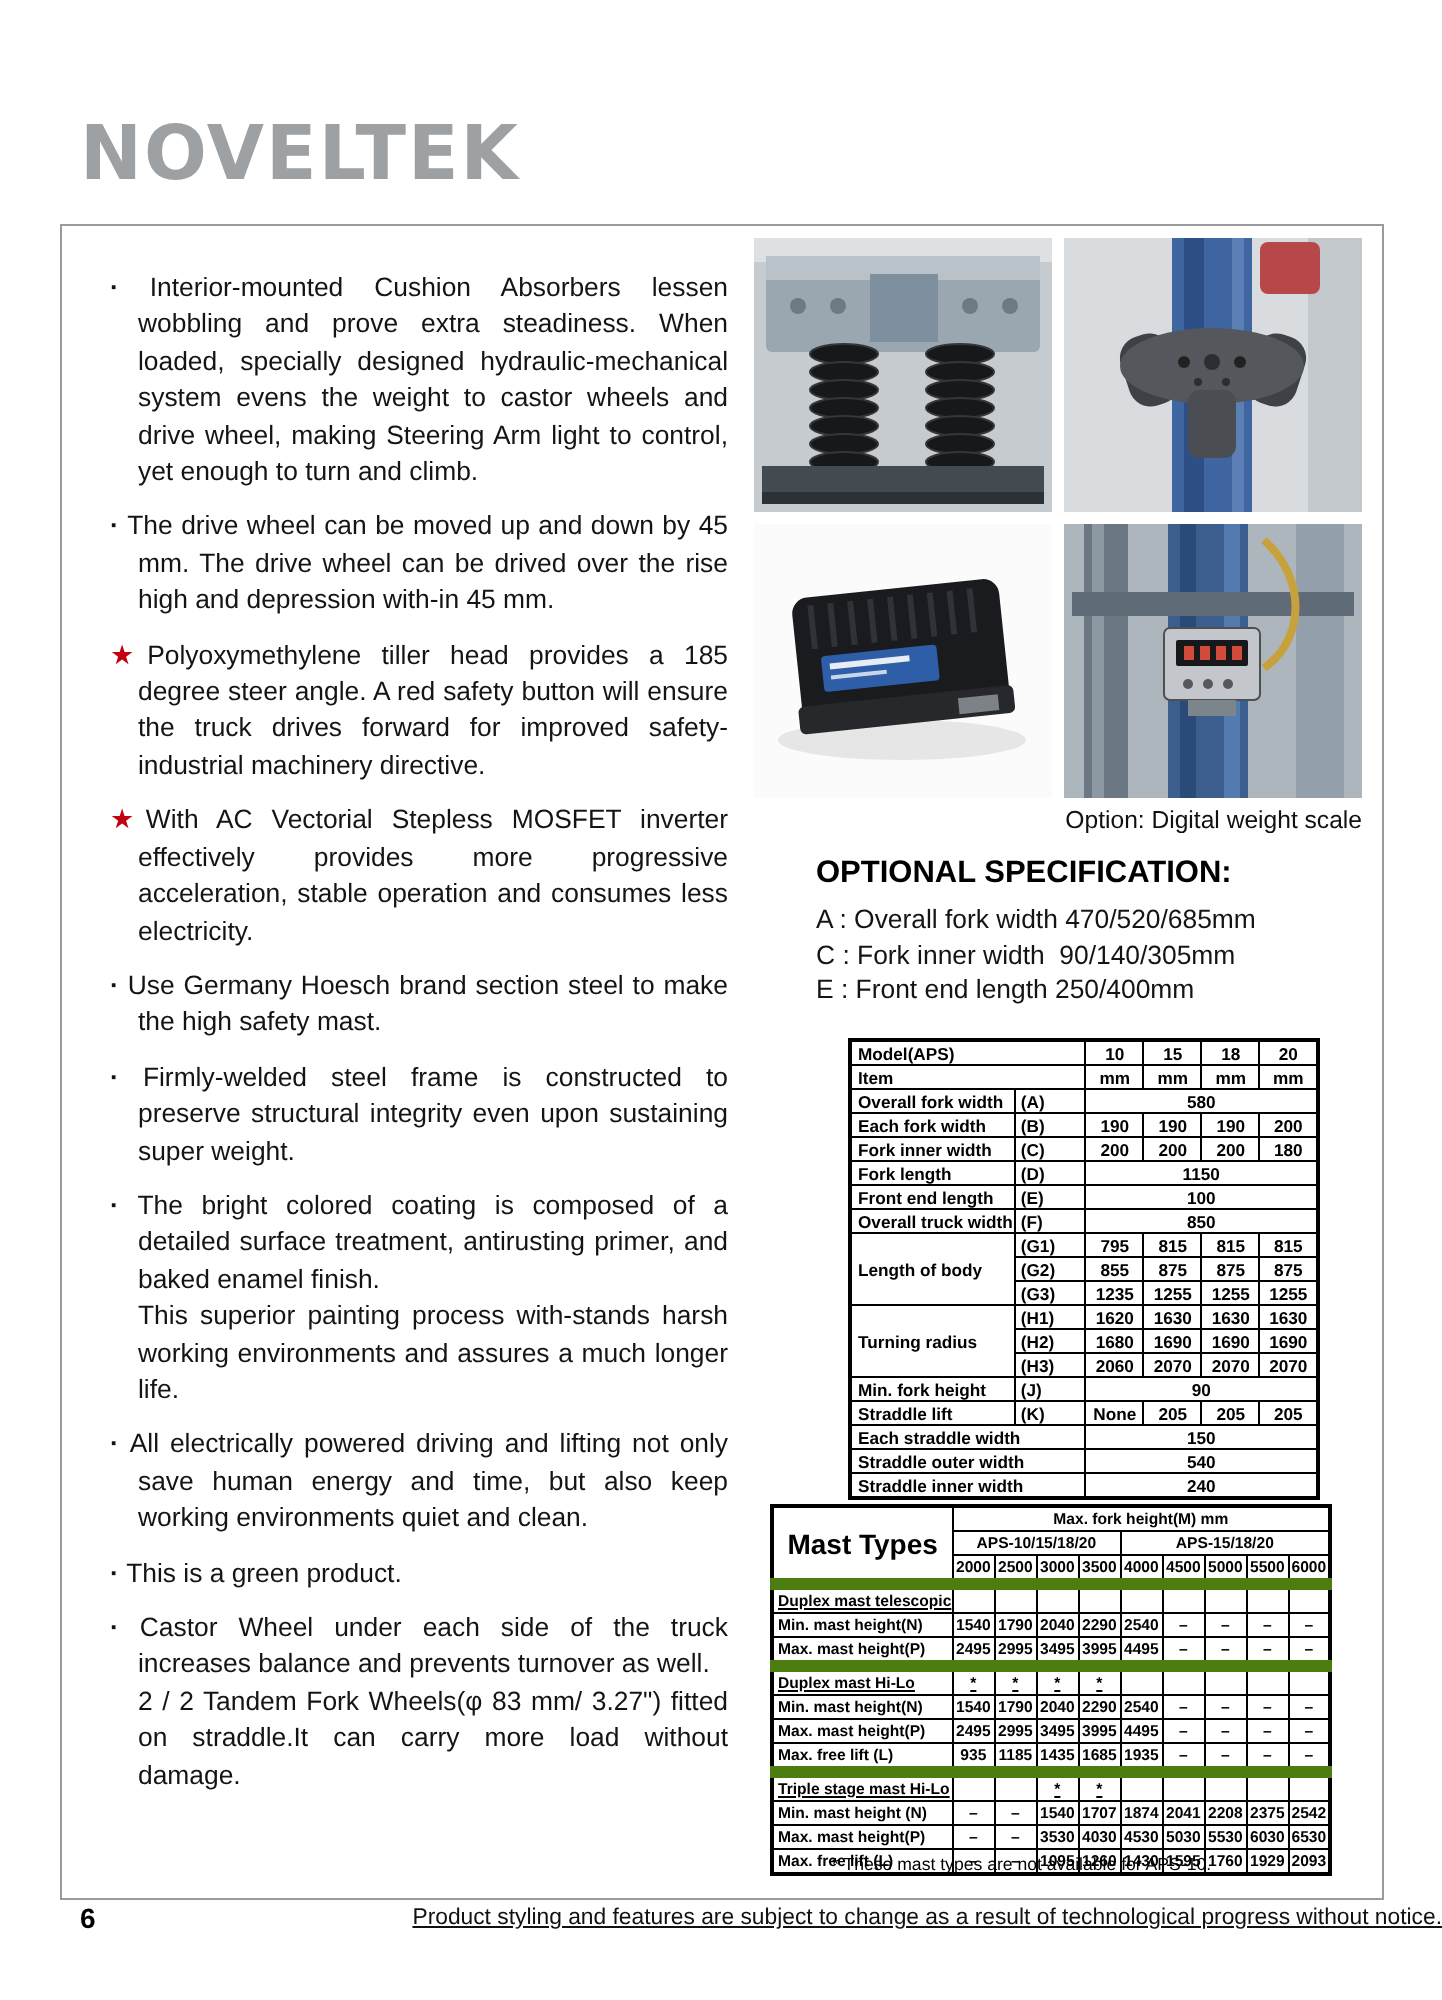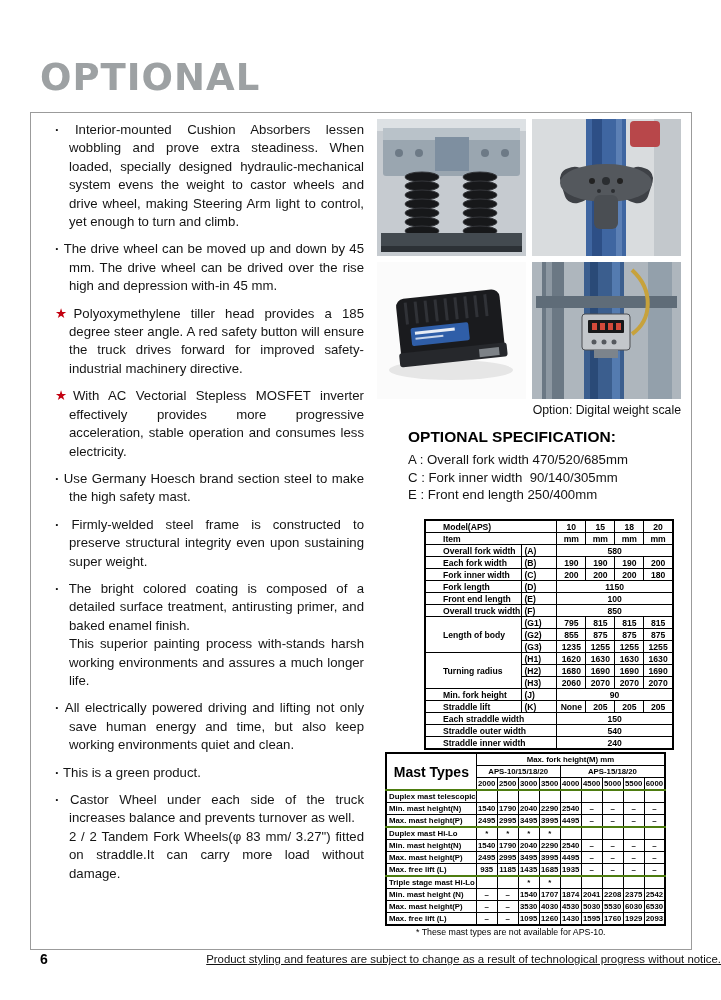--- a/index.html
+++ b/index.html
@@ -11,21 +11,21 @@
     position:absolute;left:40px;top:55px;font-size:37px;font-weight:bold;
     color:#9da1a3;letter-spacing:1px;font-family:"DejaVu Sans",sans-serif;
     transform:scaleY(1.02);transform-origin:left top;
   }
   .content-box{
     position:absolute;left:30px;top:112px;width:660px;height:836px;
     border:1px solid #9b9b9b;
   }
   
   .left-col{
-    position:absolute;left:55px;top:121px;width:309px;
+    position:absolute;left:55px;top:135px;width:309px;
     font-size:13.2px;line-height:18.4px;text-align:justify;color:#141414;
   }
   .feature{margin-bottom:9px;padding-left:14px;text-indent:-14px;}
   .feature .ftext{white-space:pre-line;}
   .bullet{display:inline;}
   .bullet.dot{font-weight:bold;}
   .bullet.star{color:#c30010;font-size:13.5px;}
   
   .photos-grid{
     position:absolute;left:377px;top:119px;
@@ -41,46 +41,46 @@
   .optspec{position:absolute;left:408px;top:428px;}
   .optspec-title{font-size:15.5px;font-weight:bold;margin:0 0 5px 0;color:#000;}
   .optspec-line{font-size:13.2px;line-height:17.6px;white-space:pre;color:#141414;}
   
   table{border-collapse:collapse;table-layout:fixed;}
   .spec-table{position:absolute;left:424px;top:519px;border:2px solid #000;}
   .spec-table td{
     border:1px solid #000;font-size:8.6px;font-weight:bold;height:11px;line-height:10px;
     padding:0 1px;white-space:nowrap;overflow:hidden;color:#000;
   }
-  .spec-table .lab{text-align:left;padding-left:17px;}
+  .spec-table .lab{text-align:left;padding-left:3px;}
   .spec-table .let{text-align:left;padding-left:2px;}
   .spec-table .val{text-align:center;}
   
   .mast-table{position:absolute;left:385px;top:752px;border:2px solid #000;}
   .mast-table td{
     border:1px solid #000;font-size:7.8px;font-weight:bold;height:11px;line-height:10px;
     padding:0;text-align:center;white-space:nowrap;overflow:hidden;color:#000;
   }
   .mast-table .lab{text-align:left;padding-left:2px;}
   .mast-table .corner{font-size:14px;text-align:center;}
-  .mast-table tr.sec td{border-top:2px solid #4d7c0f;}
+  .mast-table tr.sec td{border-top:6px solid #4d7c0f;text-decoration:underline;}
   .mast-footnote{
     position:absolute;left:416px;top:927px;font-size:8.8px;font-weight:normal;color:#000;
   }
   
   .page-number{position:absolute;left:40px;top:951px;font-size:14px;font-weight:bold;color:#000;}
   .footer-note{
     position:absolute;left:0;top:953px;width:721px;text-align:right;
     font-size:11.4px;color:#111;text-decoration:underline;
   }
 </style>
 </head>
 <body>
 
-<div class="logo">OPTIONAL</div>
+<div class="logo">NOVELTEK</div>
 
 <div class="content-box"></div>
 
 <div class="left-col">
     <div class="feature"><span class="bullet dot">· </span><span class="ftext">Interior-mounted Cushion Absorbers lessen wobbling and prove extra steadiness. When loaded, specially designed hydraulic-mechanical system evens the weight to castor wheels and drive wheel, making Steering Arm light to control, yet enough to turn and climb.</span></div>
     <div class="feature"><span class="bullet dot">· </span><span class="ftext">The drive wheel can be moved up and down by 45 mm. The drive wheel can be drived over the rise high and depression with-in 45 mm.</span></div>
     <div class="feature"><span class="bullet star">★</span><span class="ftext">Polyoxymethylene tiller head provides a 185 degree steer angle. A red safety button will ensure the truck drives forward for improved safety-industrial machinery directive.</span></div>
     <div class="feature"><span class="bullet star">★</span><span class="ftext">With AC Vectorial Stepless MOSFET inverter effectively provides more progressive acceleration, stable operation and consumes less electricity.</span></div>
     <div class="feature"><span class="bullet dot">· </span><span class="ftext">Use Germany Hoesch brand section steel to make the high safety mast.</span></div>
     <div class="feature"><span class="bullet dot">· </span><span class="ftext">Firmly-welded steel frame is constructed to preserve structural integrity even upon sustaining super weight.</span></div>

